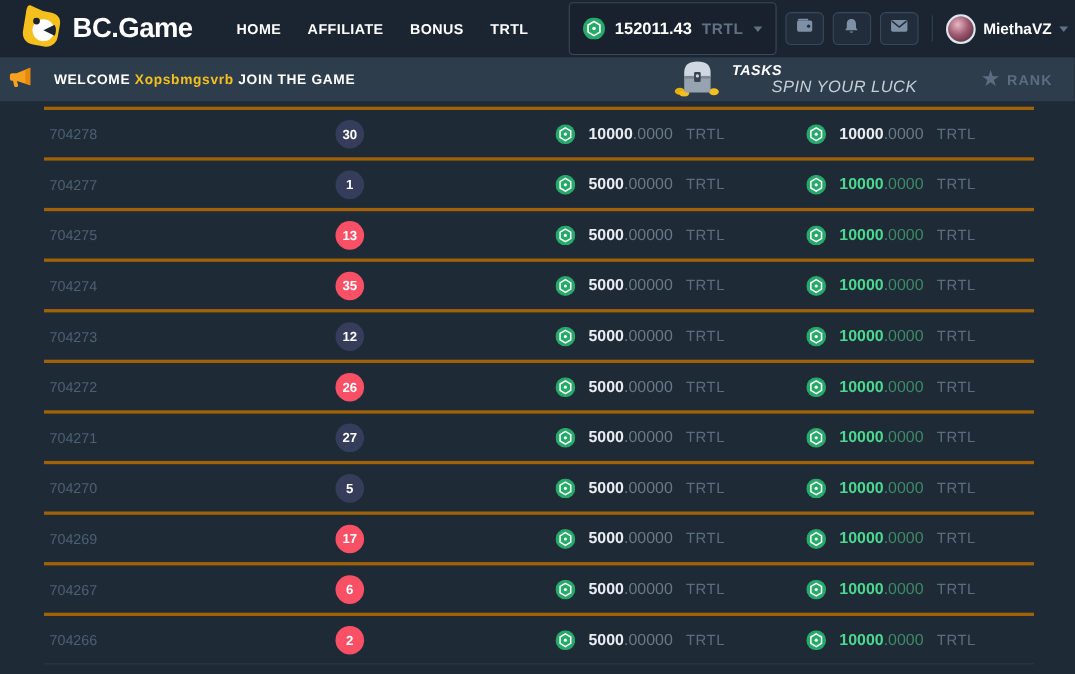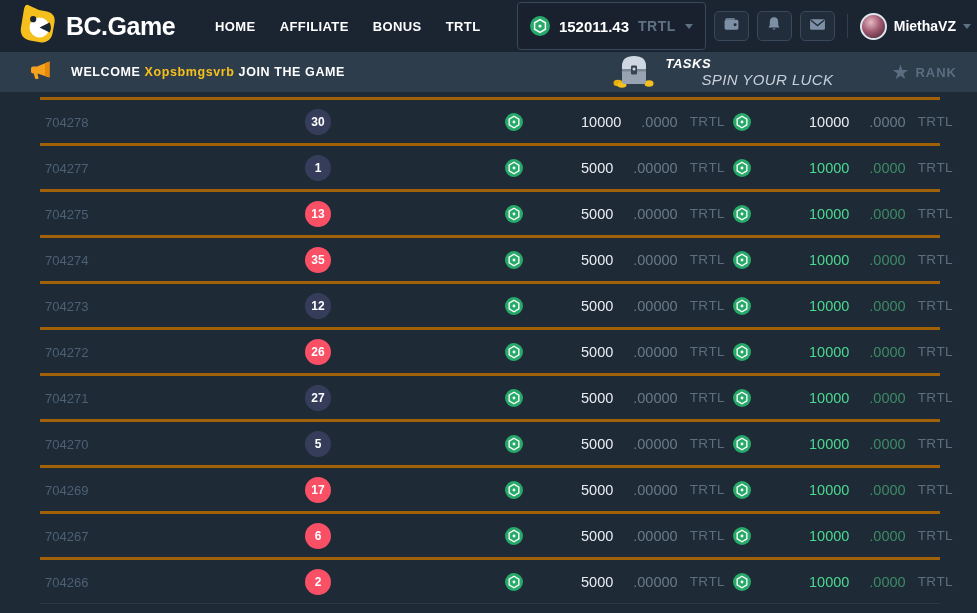--- a/index.html
+++ b/index.html
@@ -51,21 +51,21 @@
   .avatar {
     width: 27px; height: 27px; border-radius: 50%;
     border: 2px solid #dfe7ee;
     background: radial-gradient(circle at 38% 32%, #e7b9c4 0%, #a05a70 45%, #402030 100%);
   }
   .user-name { font-size: 14px; font-weight: 700; color: #fff; }
 
   
   .banner {
     height: 40px; background: #2e3d4c;
-    display: flex; align-items: center; padding: 0 12px 0 28px;
+    display: flex; align-items: center; padding: 0 12px 0 6px;
   }
   .banner-text { margin-left: 18px; font-size: 12.5px; font-weight: 700; letter-spacing: 0.6px; color: #fff; }
   .banner-text .uname { color: #f5c01e; }
   .banner-right { margin-left: auto; display: flex; align-items: center; }
   .tasks { display: flex; align-items: center; gap: 10px; }
   .tasks-text { font-style: italic; }
   .tasks-title { font-size: 13px; font-weight: 800; color: #fff; letter-spacing: 0.5px; }
   .tasks-sub { font-size: 15px; color: #c6d0d9; letter-spacing: 0.4px; margin-left: 36px; }
   .rank { display: flex; align-items: center; gap: 6px; margin-left: 58px; margin-right: 8px; color: #5b6d80; }
   .rank-star { font-size: 20px; line-height: 1; }
@@ -86,22 +86,22 @@
   }
   .badge.navy { background: #363d5b; }
   .badge.pink { background: #f95066; }
   .c-amt {
     position: absolute; top: 50%; transform: translateY(-50%);
     display: flex; align-items: center; gap: 12px;
   }
   .c-bet { left: 465px; }
   .c-payout { left: 693px; }
   .amt { font-size: 14.5px; }
-  .amt .int { font-weight: 400; color: #e9edf2; margin-left: 46px; }
-  .amt .dec { color: #697a87; padding-left: 20px; }
+  .amt .int { font-weight: 700; color: #e9edf2; }
+  .amt .dec { color: #697a87; }
   .cur { font-size: 13.5px; color: #5c6e7e; letter-spacing: 0.5px; }
   .c-payout.win .int { color: #4ad98e; }
   .c-payout.win .dec { color: #3d8a64; }
   .coin { display: flex; align-items: center; }
 </style>
 </head>
 <body>
 
 <div class="header">
   <div class="logo clickable">

